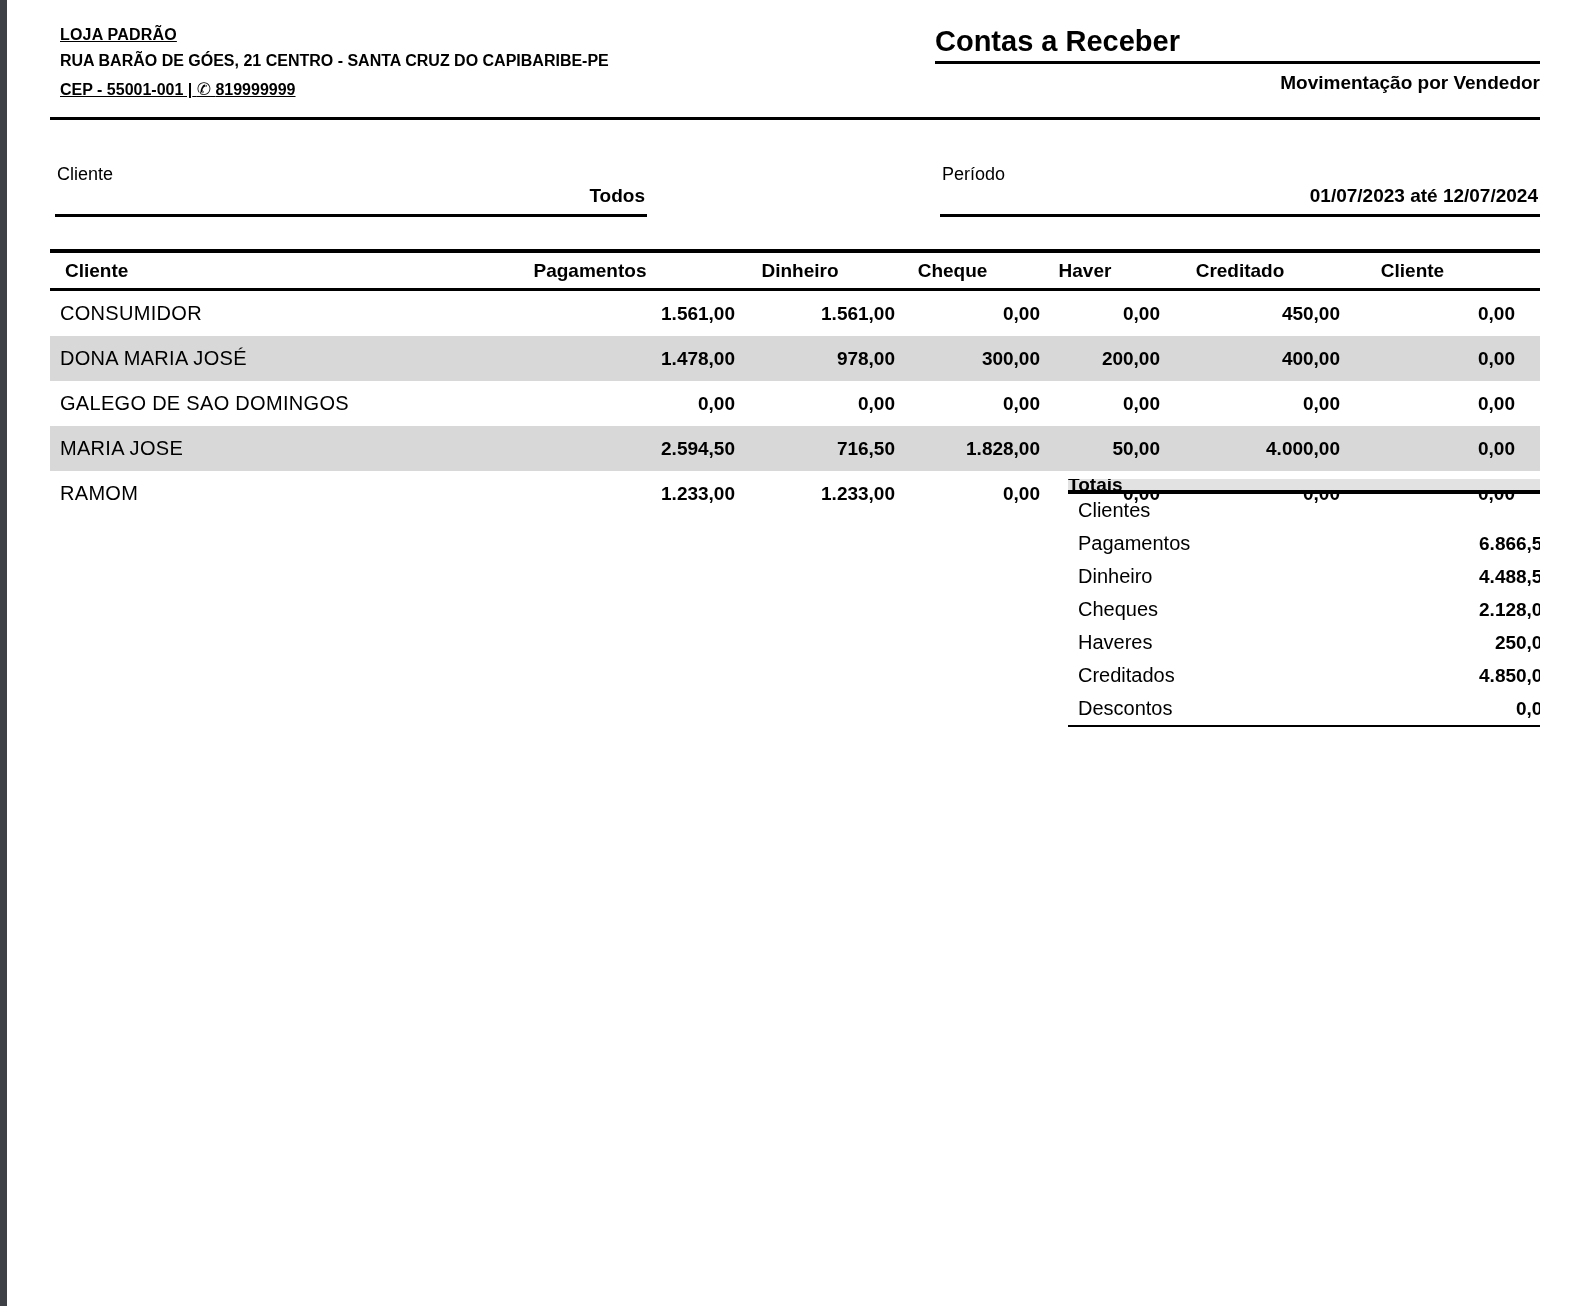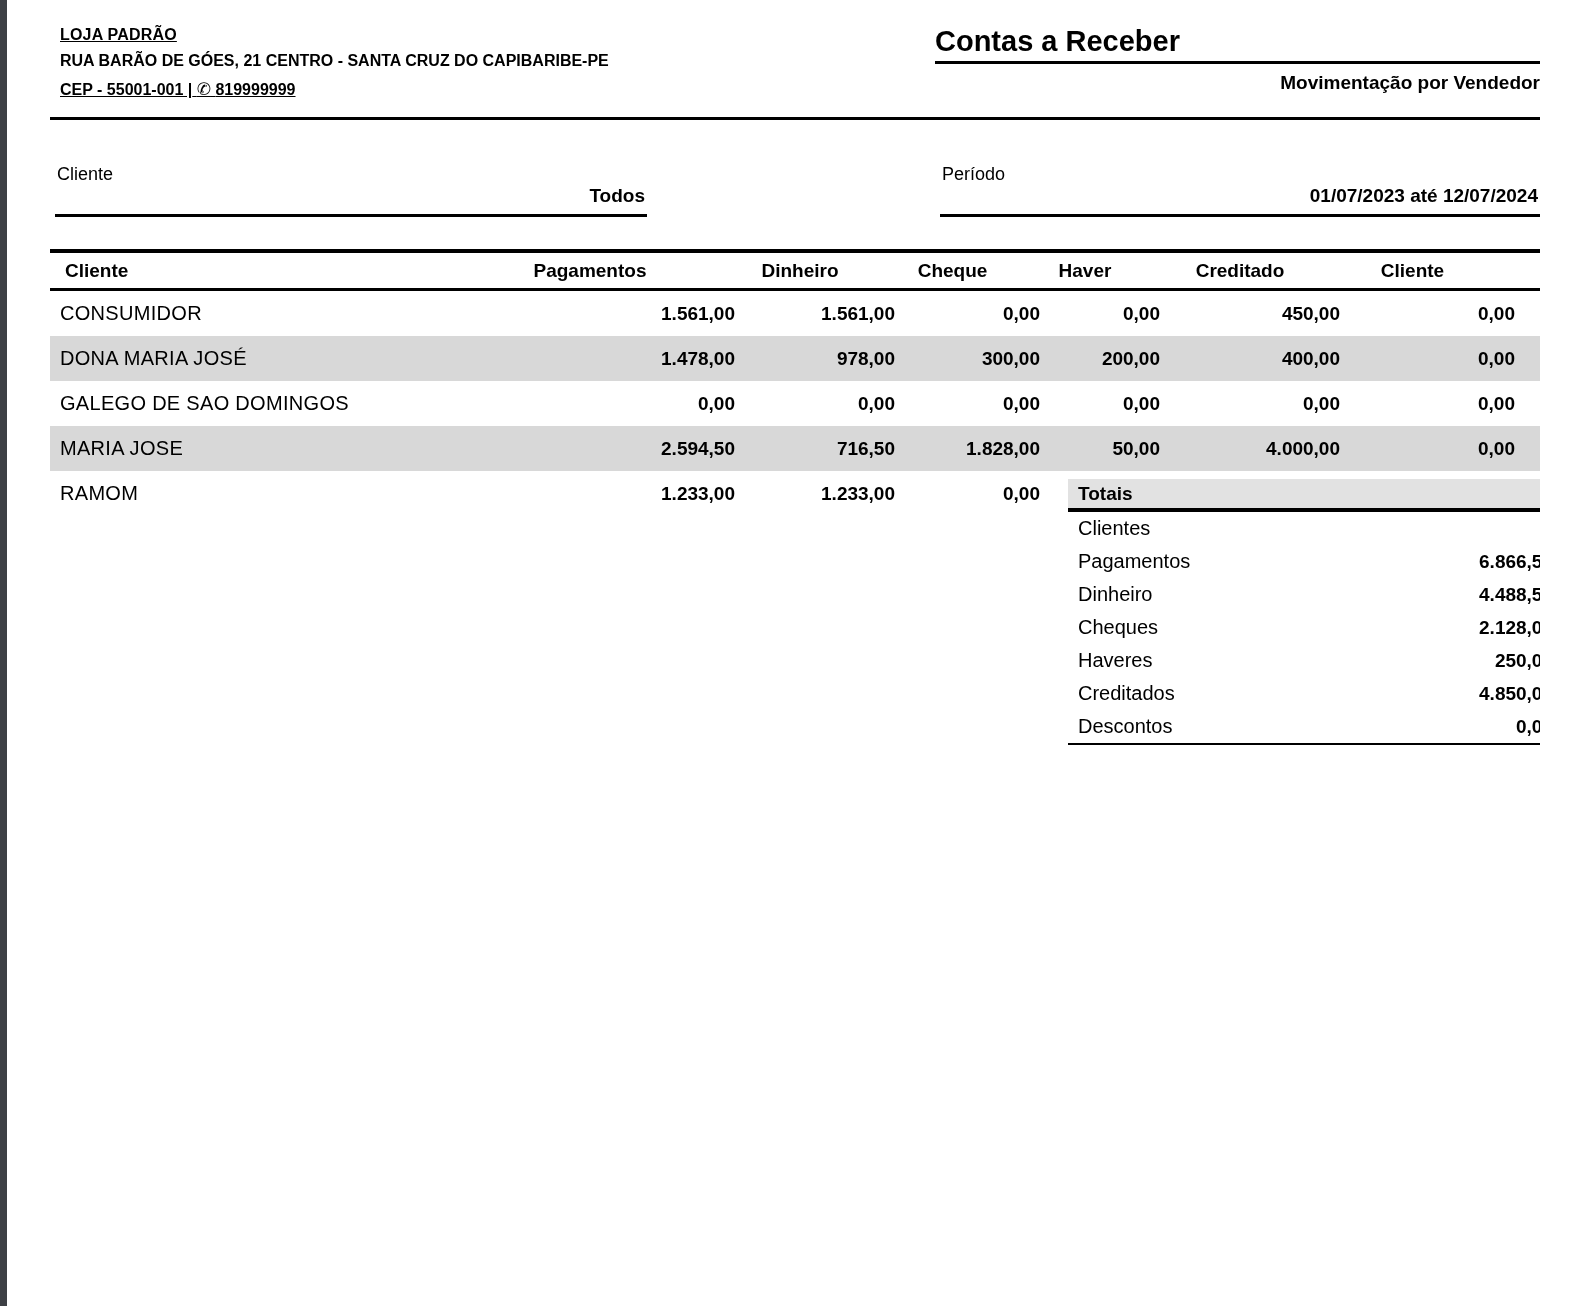--- a/index.html
+++ b/index.html
@@ -36,21 +36,21 @@
   .th-num { text-align:center; }
   .pr0 { padding-right:0; } .pr30 { padding-right:30px; } .pr40 { padding-right:40px; } .pr60 { padding-right:60px; }
   .trow { height:45px; }
   .trow.alt { background:#d8d8d8; }
   .cell-name { font-size:20px; letter-spacing:.3px; padding-left:10px; white-space:nowrap; }
   .cell-num { font-size:19px; font-weight:bold; text-align:right; padding-right:5px; white-space:nowrap; }
   .cell-num.last { padding-right:25px; }
 
   
   .totals { position:absolute; left:1068px; top:479px; width:472px; overflow:hidden; }
-  .totals-head { height:33px; background:#e2e2e2; display:flex; align-items:center; padding-left:10px; font-size:19px; font-weight:bold; border-bottom:4px solid #000; }
+  .totals-head { height:15px; background:#e2e2e2; display:flex; align-items:center; font-size:19px; font-weight:bold; border-bottom:4px solid #000; }
   .totals-body { width:472px; border-bottom:2px solid #000; }
   .totals-row { width:485px; height:33px; display:flex; align-items:center; }
   .totals-label { font-size:20px; padding-left:10px; white-space:nowrap; }
   .totals-value { flex:1; font-size:19px; font-weight:bold; text-align:right; white-space:nowrap; }
 </style>
 </head>
 <body>
 
 <div class="left-strip"></div>
 

